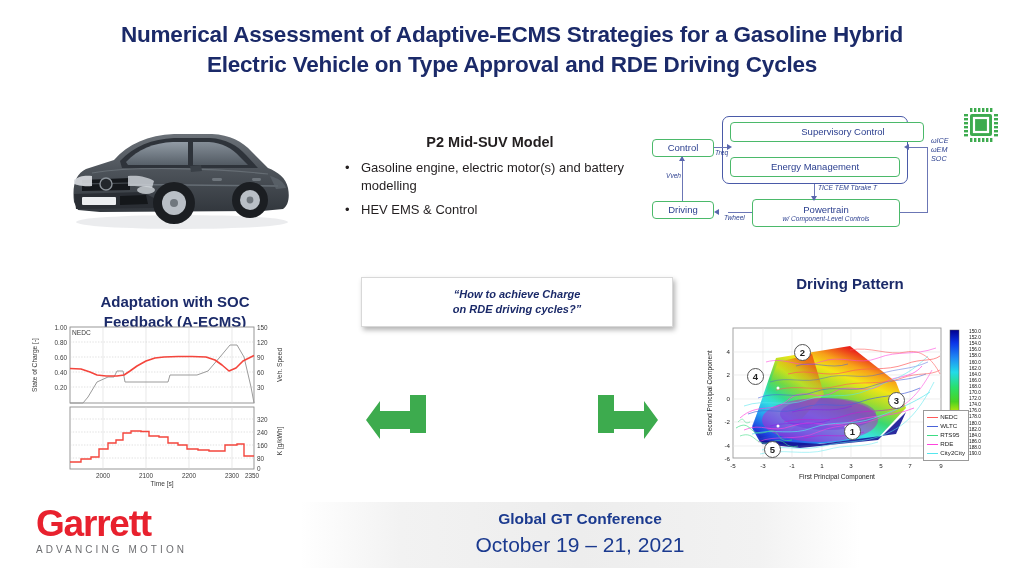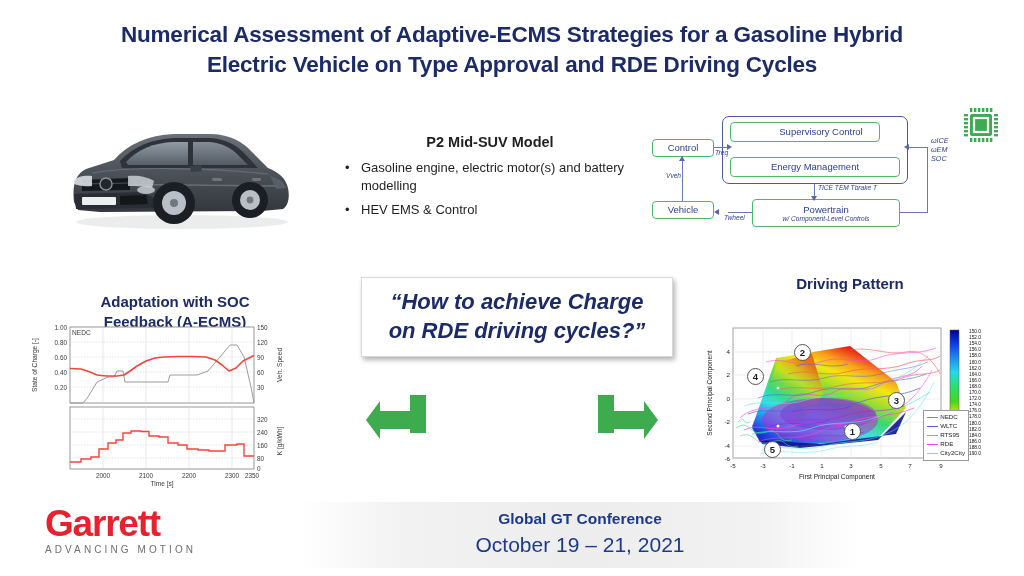--- a/index.html
+++ b/index.html
@@ -51,21 +51,21 @@
      color:#1b2a69;line-height:1.3;}
 
   
   #chartL{position:absolute;left:26px;top:323px;width:296px;height:165px;}
 
   
   #quote{
     position:absolute;left:361px;top:277px;width:312px;box-sizing:border-box;
     padding:9px 8px 10px;background:#fff;border:1px solid #d8d8d8;
     box-shadow:2px 3px 5px rgba(0,0,0,0.30);
-    text-align:center;font-size:22px;font-weight:bold;font-style:italic;
+    text-align:center;font-size:11px;font-weight:bold;font-style:italic;
     line-height:1.33;color:#1b2a69;
   }
 
   
   #arrowL{position:absolute;left:366px;top:393px;}
   #arrowR{position:absolute;left:594px;top:393px;}
 
   
   #chartR{position:absolute;left:700px;top:322px;width:300px;height:170px;}
   .circnum{position:absolute;width:15px;height:15px;border-radius:50%;
@@ -79,21 +79,21 @@
   #cbar{position:absolute;right:-2px;top:8px;width:46px;height:132px;}
   .cb-t{position:absolute;font-size:4.8px;color:#111;left:13px;line-height:1;white-space:nowrap;}
 
   
   #footband{position:absolute;left:0;top:502px;width:1024px;height:74px;background:#fff;}
   #footgrad{position:absolute;left:300px;top:502px;width:560px;height:66px;
      background:linear-gradient(90deg,#ffffff 0%,#f2f2f2 18%,#ededed 50%,#f2f2f2 82%,#ffffff 100%);}
   #conf{position:absolute;left:300px;top:508px;width:560px;text-align:center;
      font-size:15.5px;font-weight:bold;color:#1b3a8f;line-height:1.45;}
   #conf .d{font-weight:normal;font-size:21px;}
-  #garrett{position:absolute;left:36px;top:505px;margin-left:9px;}
+  #garrett{position:absolute;left:36px;top:505px;}
   #gar-word{font-size:37px;font-weight:bold;color:#e8212e;letter-spacing:-1.2px;
      font-family:"Liberation Sans",sans-serif;line-height:1;}
   #gar-sub{font-size:10px;color:#6d6e71;letter-spacing:3.1px;margin-top:2px;
      font-family:"Liberation Sans",sans-serif;}
   #pwt{position:absolute;left:862px;top:506px;}
 </style>
 </head>
 <body>
 
 <div id="slide">
@@ -164,31 +164,31 @@
     </div>
     <div class="bullet-row">
       <span class="bullet-dot">•</span>
       <span class="bullet-txt">HEV EMS &amp; Control</span>
     </div>
   </div>
 
   <div id="bd">
 
     <div class="bdouter" style="left:74px;top:8px;width:186px;height:68px;"></div>
-    <div class="bdbox" style="left:82px;top:14px;width:150px;height:20px;padding-left:32px;">
+    <div class="bdbox" style="left:82px;top:14px;width:194px;height:20px;padding-left:32px;">
       <span>Supervisory Control</span>
     </div>
     <div class="bdbox" style="left:82px;top:49px;width:170px;height:20px;">
       <span>Energy Management</span>
     </div>
     <div class="bdbox" style="left:4px;top:31px;width:62px;height:18px;">
       <span>Control</span>
     </div>
     <div class="bdbox" style="left:4px;top:93px;width:62px;height:18px;">
-      <span>Vehicle</span>
+      <span>Driving</span>
     </div>
     <div class="bdbox" style="left:104px;top:91px;width:148px;height:28px;flex-direction:column;line-height:1.18;">
       <span>Powertrain</span>
       <span style="font-size:6.6px;font-style:italic;">w/ Component-Level Controls</span>
     </div>
 
     <div class="bdline" style="left:66px;top:39px;width:14px;height:1.2px;"></div>
     <div class="arrowhead ah-right" style="left:79px;top:36.4px;"></div>
     <div class="bdlabel" style="left:67px;top:41px;">Treq</div>
 

